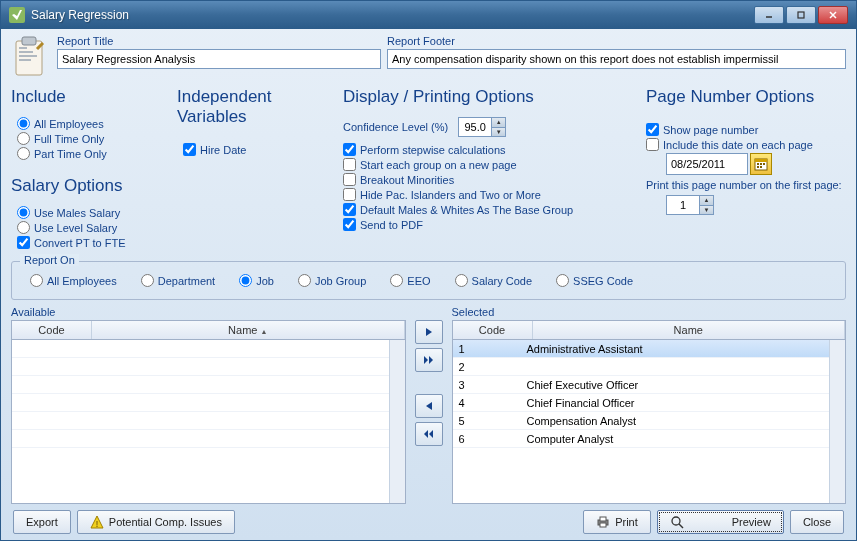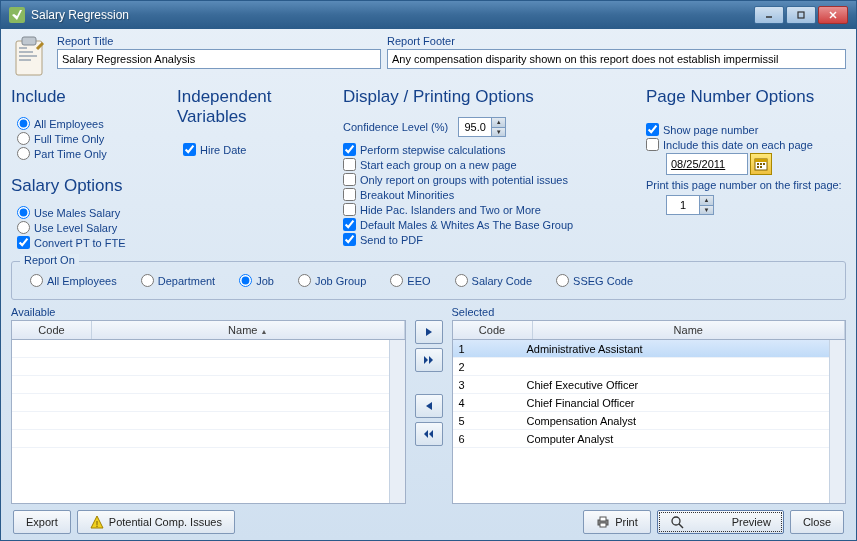--- a/index.html
+++ b/index.html
@@ -23,21 +23,21 @@
   .radio-line input, .check-line input { margin:0; }
   .left-col { width: 160px; }
   .ind-col { width: 160px; }
   .disp-col { flex:1; }
   .page-col { width: 200px; }
   .spinner { display:inline-flex; border:1px solid #7a9ac0; height:20px; background:#fff; }
   .spinner input { border:none; width:32px; text-align:center; font-size:11px; padding:0 2px; }
   .spinner-btns { display:flex; flex-direction:column; border-left:1px solid #7a9ac0; width:14px; }
   .spinner-btns div { flex:1; display:flex; align-items:center; justify-content:center; background:linear-gradient(to bottom,#e0e8f0,#c0d0e0); cursor:pointer; font-size:6px; color:#333; }
   .spinner-btns div:first-child { border-bottom:1px solid #7a9ac0; }
-  .date-wrap { display:flex; align-items:center; gap:2px; margin: 1px 0 4px 20px; text-decoration: underline;}
+  .date-wrap { display:flex; align-items:center; gap:2px; margin: 1px 0 4px 20px;}
   .date-input { border:1px solid #7a9ac0; padding:2px 4px; width:82px; font-size:11px; height:22px; }
   .cal-btn { width:22px; height:22px; border:1px solid #aa8800; background:linear-gradient(to bottom,#ffe878,#eec040); display:flex;align-items:center;justify-content:center; cursor:pointer; }
   .fieldset-box { border: 1px solid #a8b8d0; border-radius: 3px; padding: 6px 10px; margin-top: 2px; position:relative; }
   .fieldset-box > .legend { position:absolute; top:-8px; left:8px; background: linear-gradient(to bottom, #e0ecf6 0%, #dfeaf5 100%); padding:0 4px; color:#15428b; }
   .radio-row { display:flex; gap:24px; padding: 4px 8px; }
   .lists-row { display:flex; gap:6px; margin-top:6px; flex:1; min-height:0; }
   .list-panel { flex:1; display:flex; flex-direction:column; }
   .list-head { display:flex; border:1px solid #a0b0c8; background:linear-gradient(to bottom,#f4f8fc,#e0e8f4); }
   .list-head div { padding:3px 6px; font-size:11px; color:#333; border-right:1px solid #c5d2e2; text-align:center; }
   .list-body { flex:1; border:1px solid #a0b0c8; border-top:none; background:#fff; overflow:hidden; position:relative; }
@@ -168,24 +168,20 @@
               <label class="check-line">
                 <input type="checkbox" checked="" style="">
                 <span>Perform stepwise calculations</span>
               </label>
               <label class="check-line">
                 <input type="checkbox" style="">
                 <span>Start each group on a new page</span>
               </label>
               <label class="check-line">
                 <input type="checkbox" style="">
-                <span>Only report on groups with potential issues</span>
-              </label>
-              <label class="check-line">
-                <input type="checkbox" style="">
                 <span>Breakout Minorities</span>
               </label>
               <label class="check-line">
                 <input type="checkbox" style="">
                 <span>Hide Pac. Islanders and Two or More</span>
               </label>
               <label class="check-line">
                 <input type="checkbox" checked="" style="">
                 <span>Default Males &amp; Whites As The Base Group</span>
               </label>

